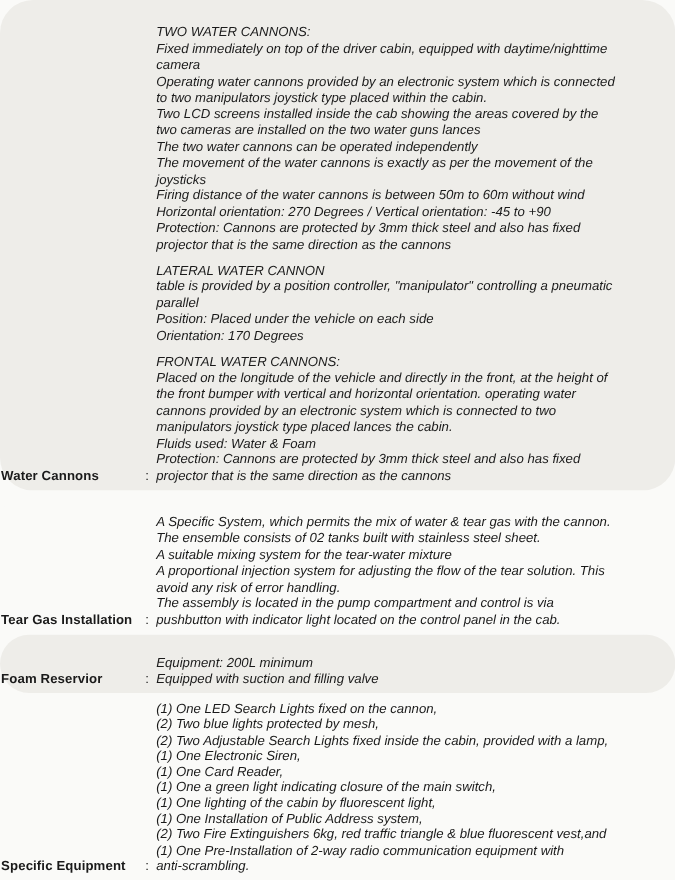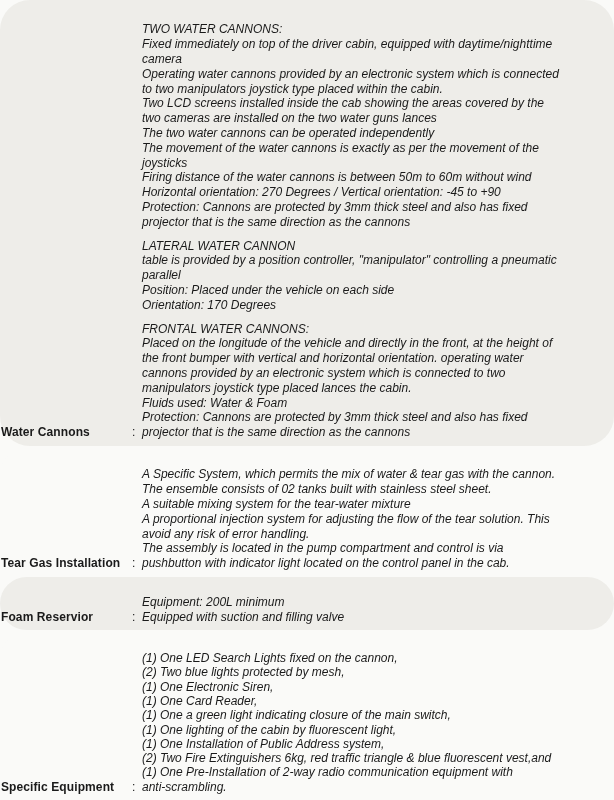--- a/index.html
+++ b/index.html
@@ -128,20 +128,21 @@
         <div class="line">Equipped with suction and filling valve</div>
       </div>
   </section>
 
   <section class="row plain">
     <div class="label-col">Specific Equipment</div>
     <div class="sep-col">:</div>
     <div class="content-col">
         <div class="line">(1) One LED Search Lights fixed on the cannon,</div>
         <div class="line">(2) Two blue lights protected by mesh,</div>
+        <div class="line">(2) Two Adjustable Search Lights fixed inside the cabin, provided with a lamp,</div>
         <div class="line">(1) One Electronic Siren,</div>
         <div class="line">(1) One Card Reader,</div>
         <div class="line">(1) One a green light indicating closure of the main switch,</div>
         <div class="line">(1) One lighting of the cabin by fluorescent light,</div>
         <div class="line">(1) One Installation of Public Address system,</div>
         <div class="line">(2) Two Fire Extinguishers 6kg, red traffic triangle &amp; blue fluorescent vest,and</div>
         <div class="line">(1) One Pre-Installation of 2-way radio communication equipment with</div>
         <div class="line">anti-scrambling.</div>
       </div>
   </section>

